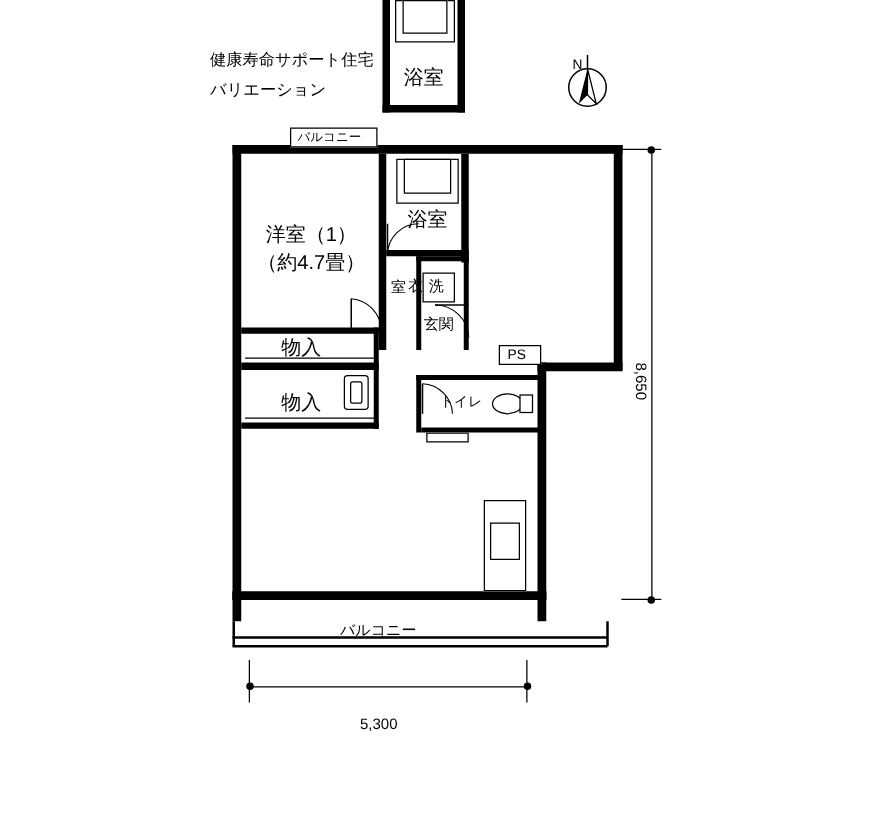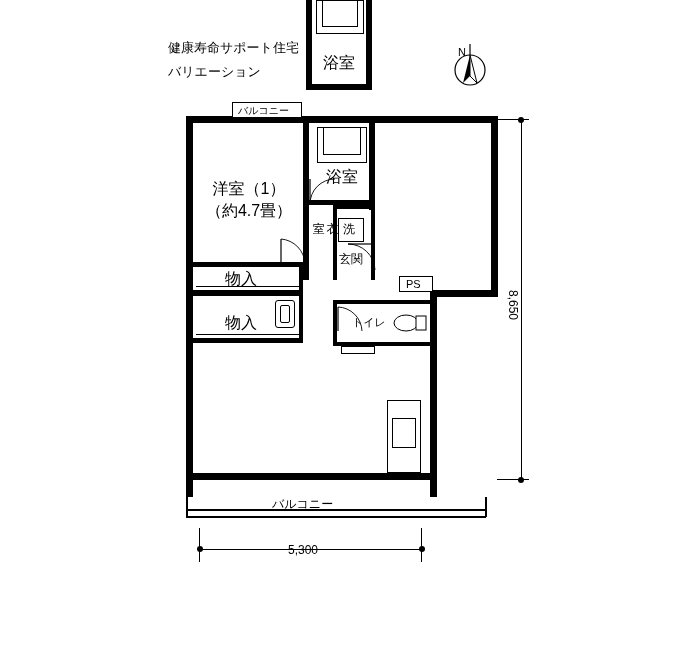--- a/index.html
+++ b/index.html
@@ -228,17 +228,17 @@
   <div class="thinline" style="left:497px;top:479px;width:32px;height:1.2px;"></div>
   <div class="abs" style="left:518px;top:117px;width:6px;height:6px;background:#000;border-radius:50%;"></div>
   <div class="abs" style="left:518px;top:477px;width:6px;height:6px;background:#000;border-radius:50%;"></div>
   <div class="dimv" style="left:506px;top:290px;">8,650</div>
 
   <div class="thinline" style="left:200px;top:549px;width:222px;height:1.2px;"></div>
   <div class="thinline" style="left:199px;top:528px;width:1.2px;height:34px;"></div>
   <div class="thinline" style="left:421px;top:528px;width:1.2px;height:34px;"></div>
   <div class="abs" style="left:197px;top:546px;width:6px;height:6px;background:#000;border-radius:50%;"></div>
   <div class="abs" style="left:419px;top:546px;width:6px;height:6px;background:#000;border-radius:50%;"></div>
-  <div class="dim" style="left:288px;top:543px;">5,300</div>
+  <div class="dim" style="left:288px;top:572px;">5,300</div>
 
 
 
 </div>
 
 </body></html>

